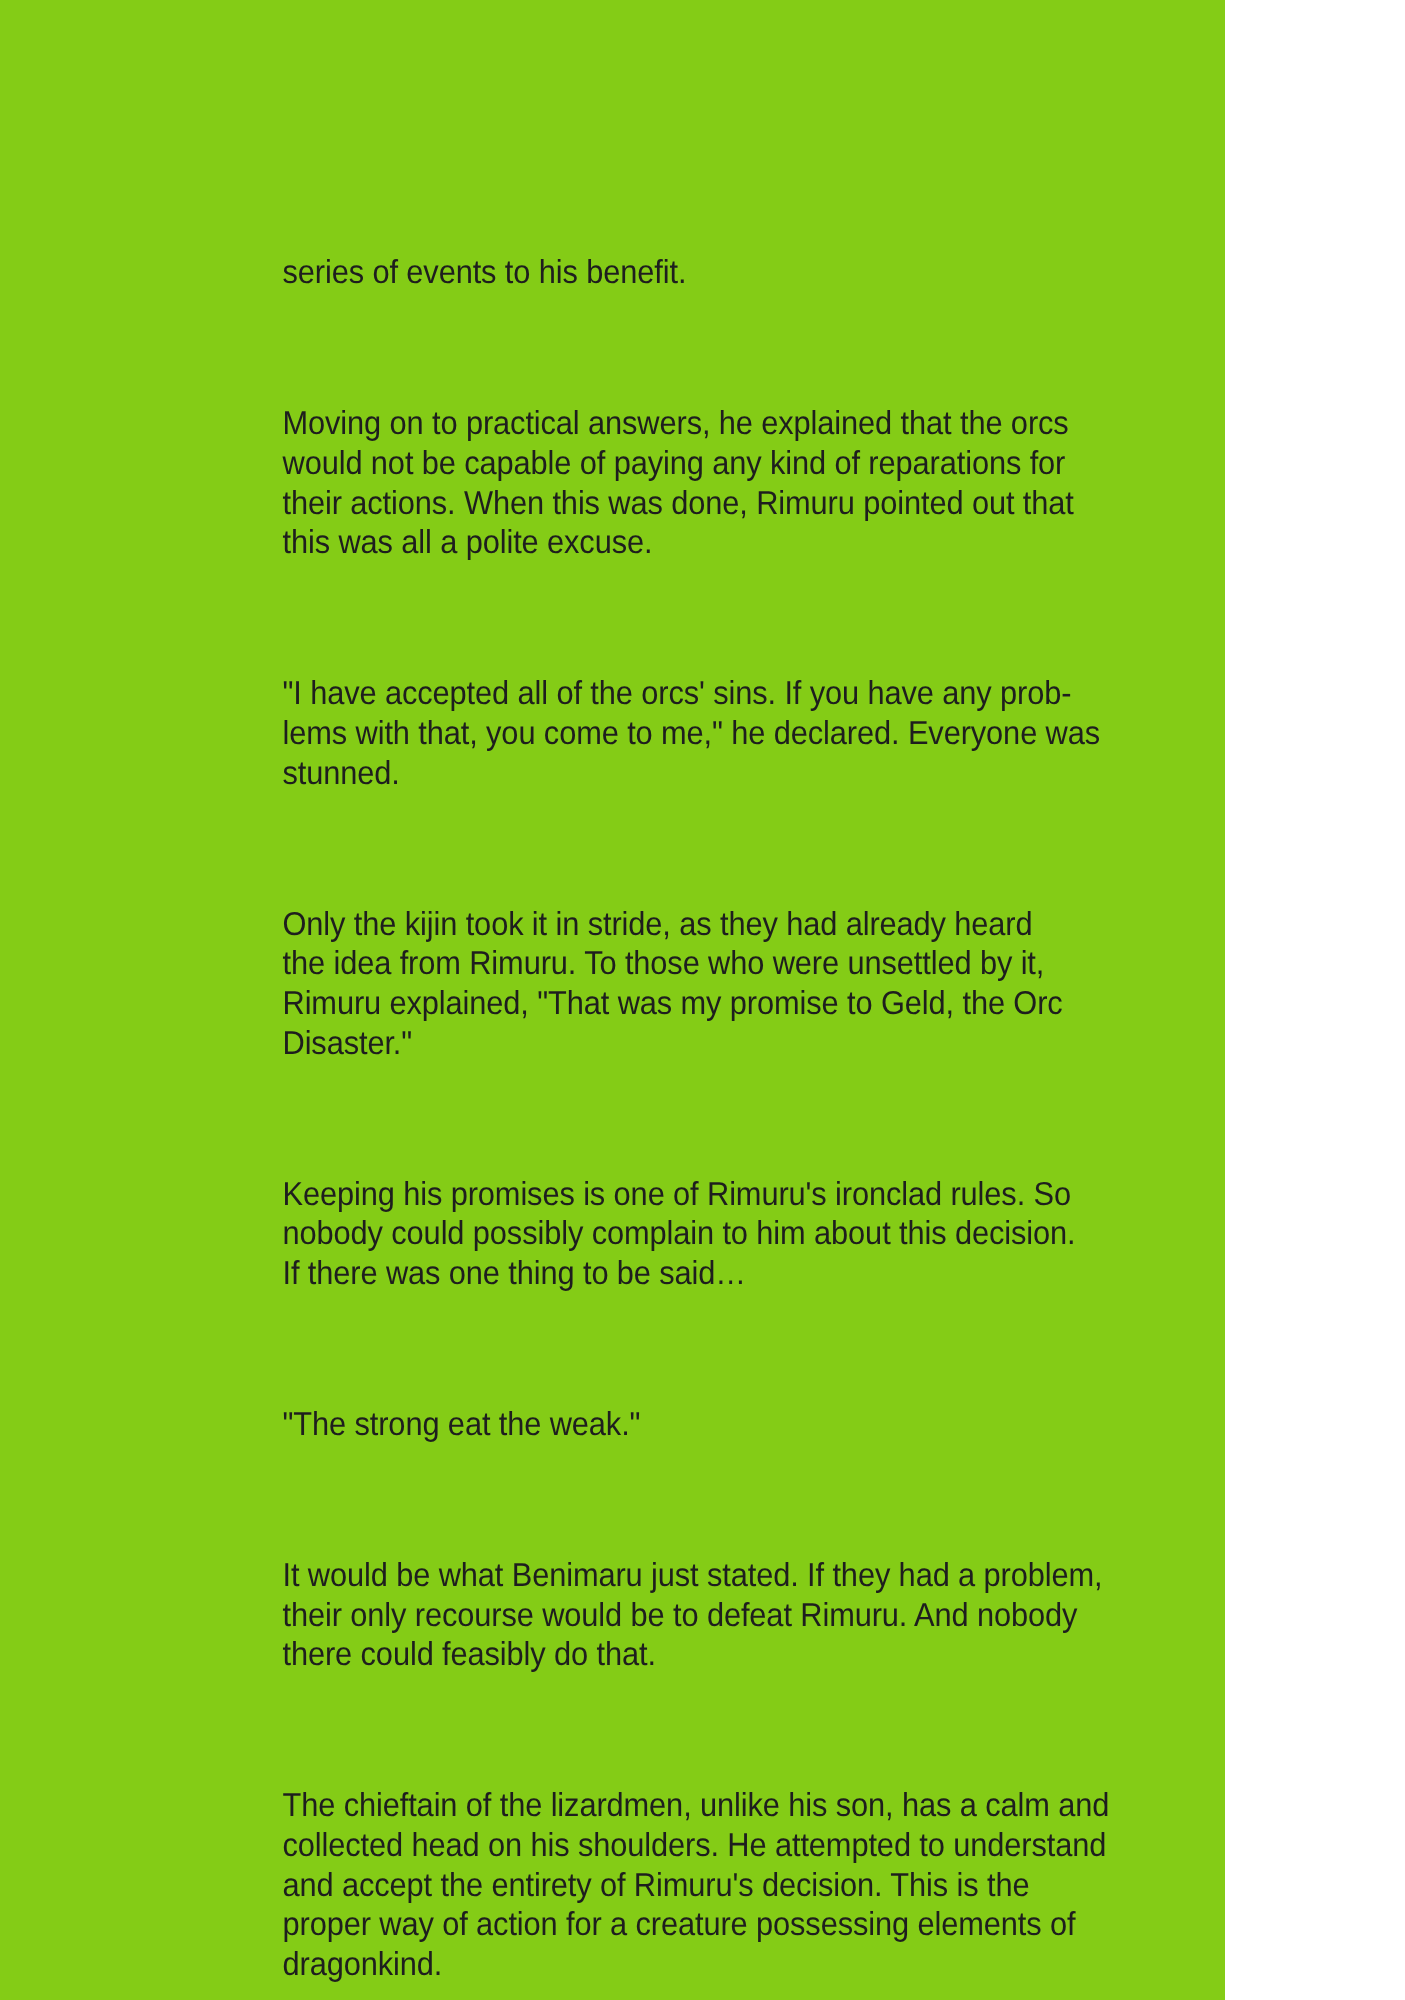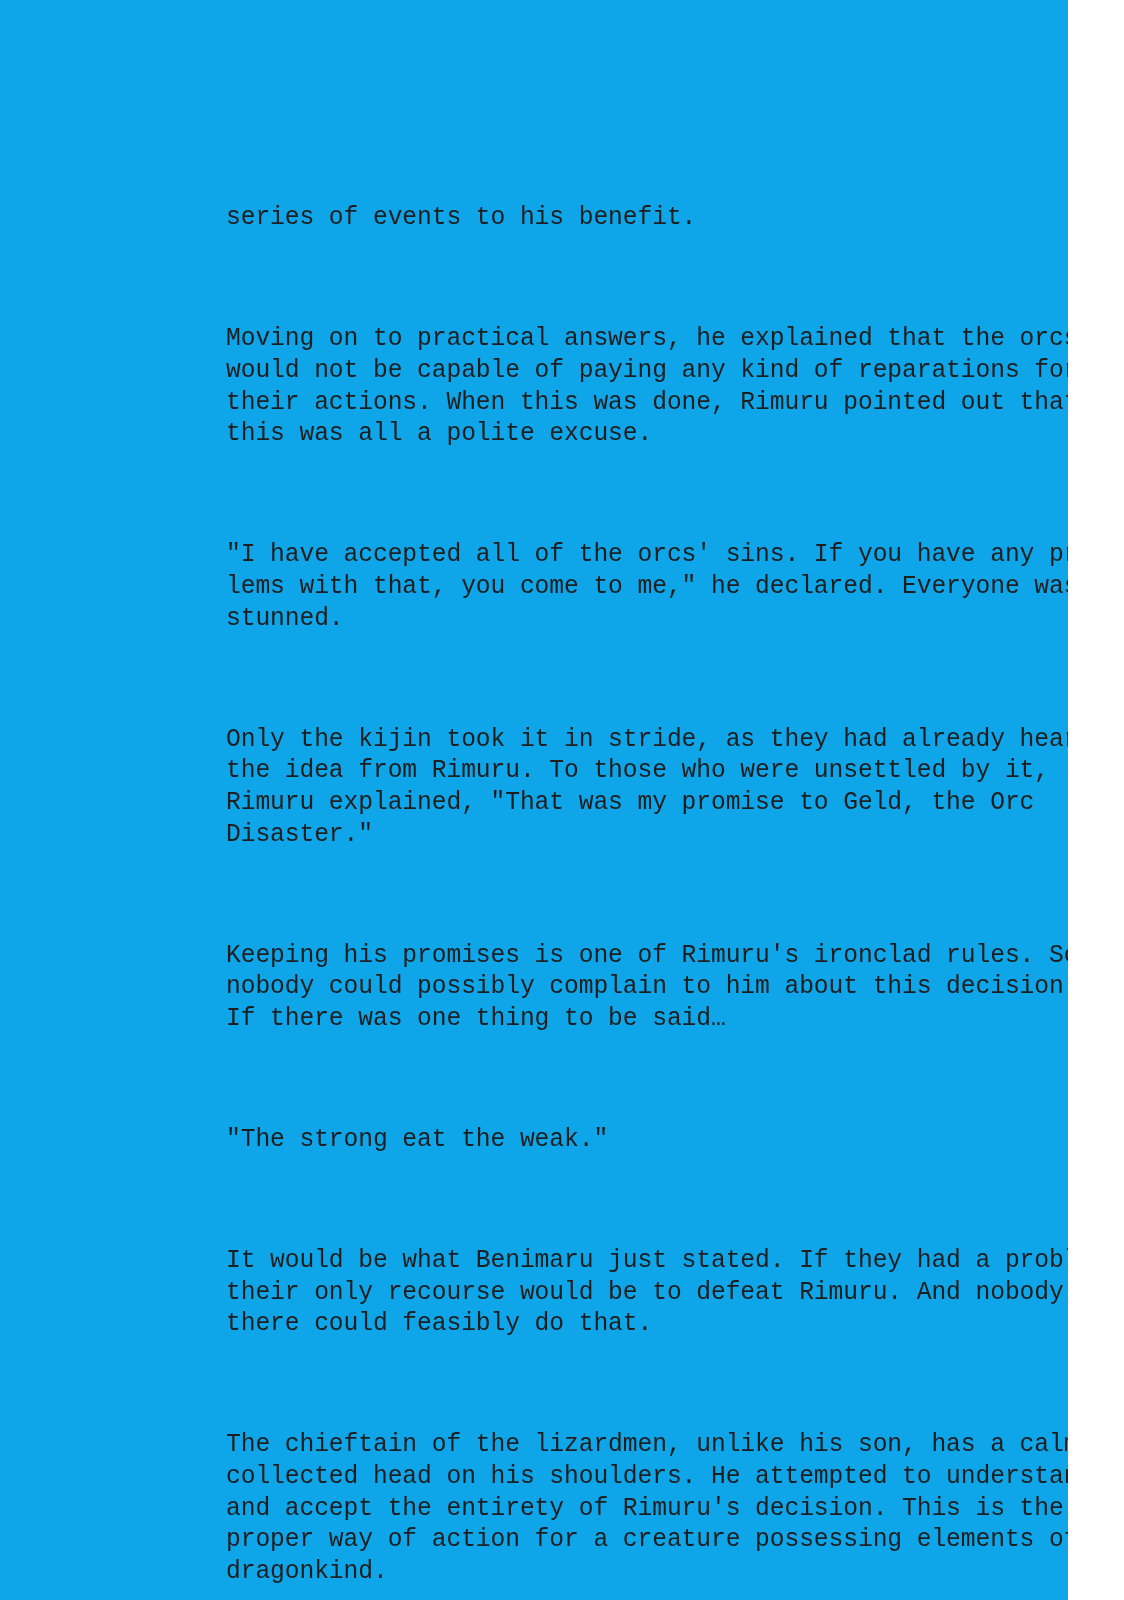--- a/index.html
+++ b/index.html
@@ -2,25 +2,25 @@
 <html><head>
 <meta charset="utf-8">
 <style>
   html, body {
     margin: 0;
     padding: 0;
     background: #ffffff;
   }
   .page {
     position: relative;
-    width: 1068px;
+    width: 980px;
     height: 1600px;
-    background: #0ea5e9;
+    background: #84cc16;
     overflow: hidden;
-    font-family: Liberation Mono, monospace;
+    font-family: Liberation Sans, sans-serif;
   }
   .text-block {
     position: absolute;
     left: 226px;
     top: 139px;
     width: 700px;
     color: #1e1e1e;
     font-size: 26.5px;
     line-height: 31.7px;
     white-space: pre;            

